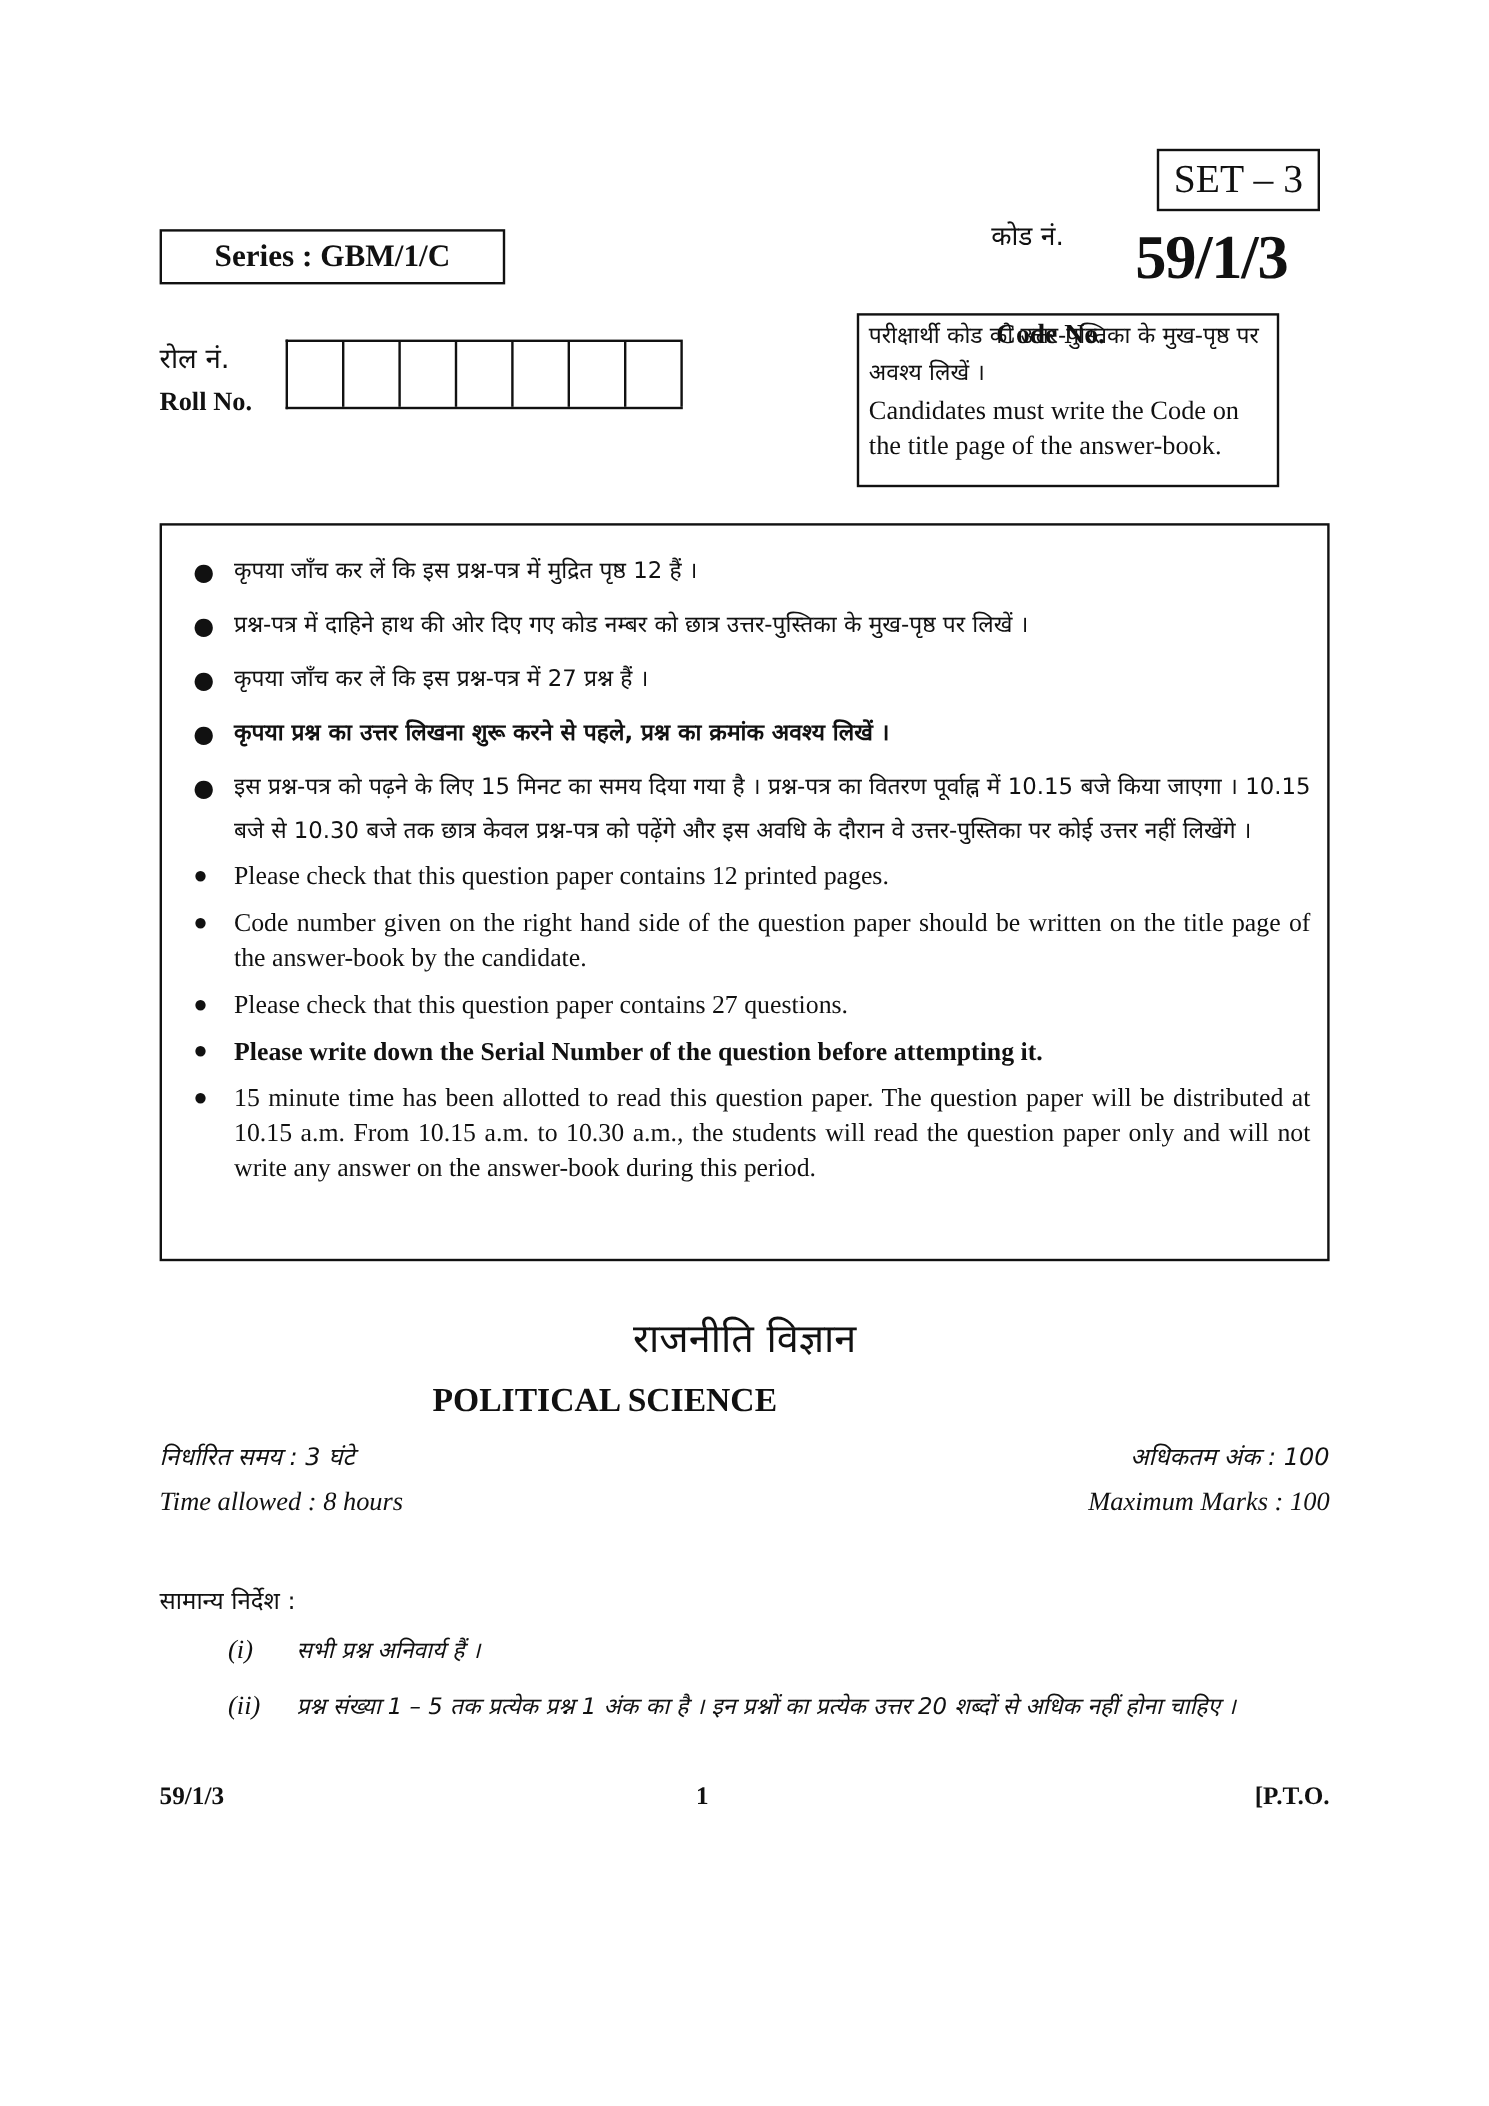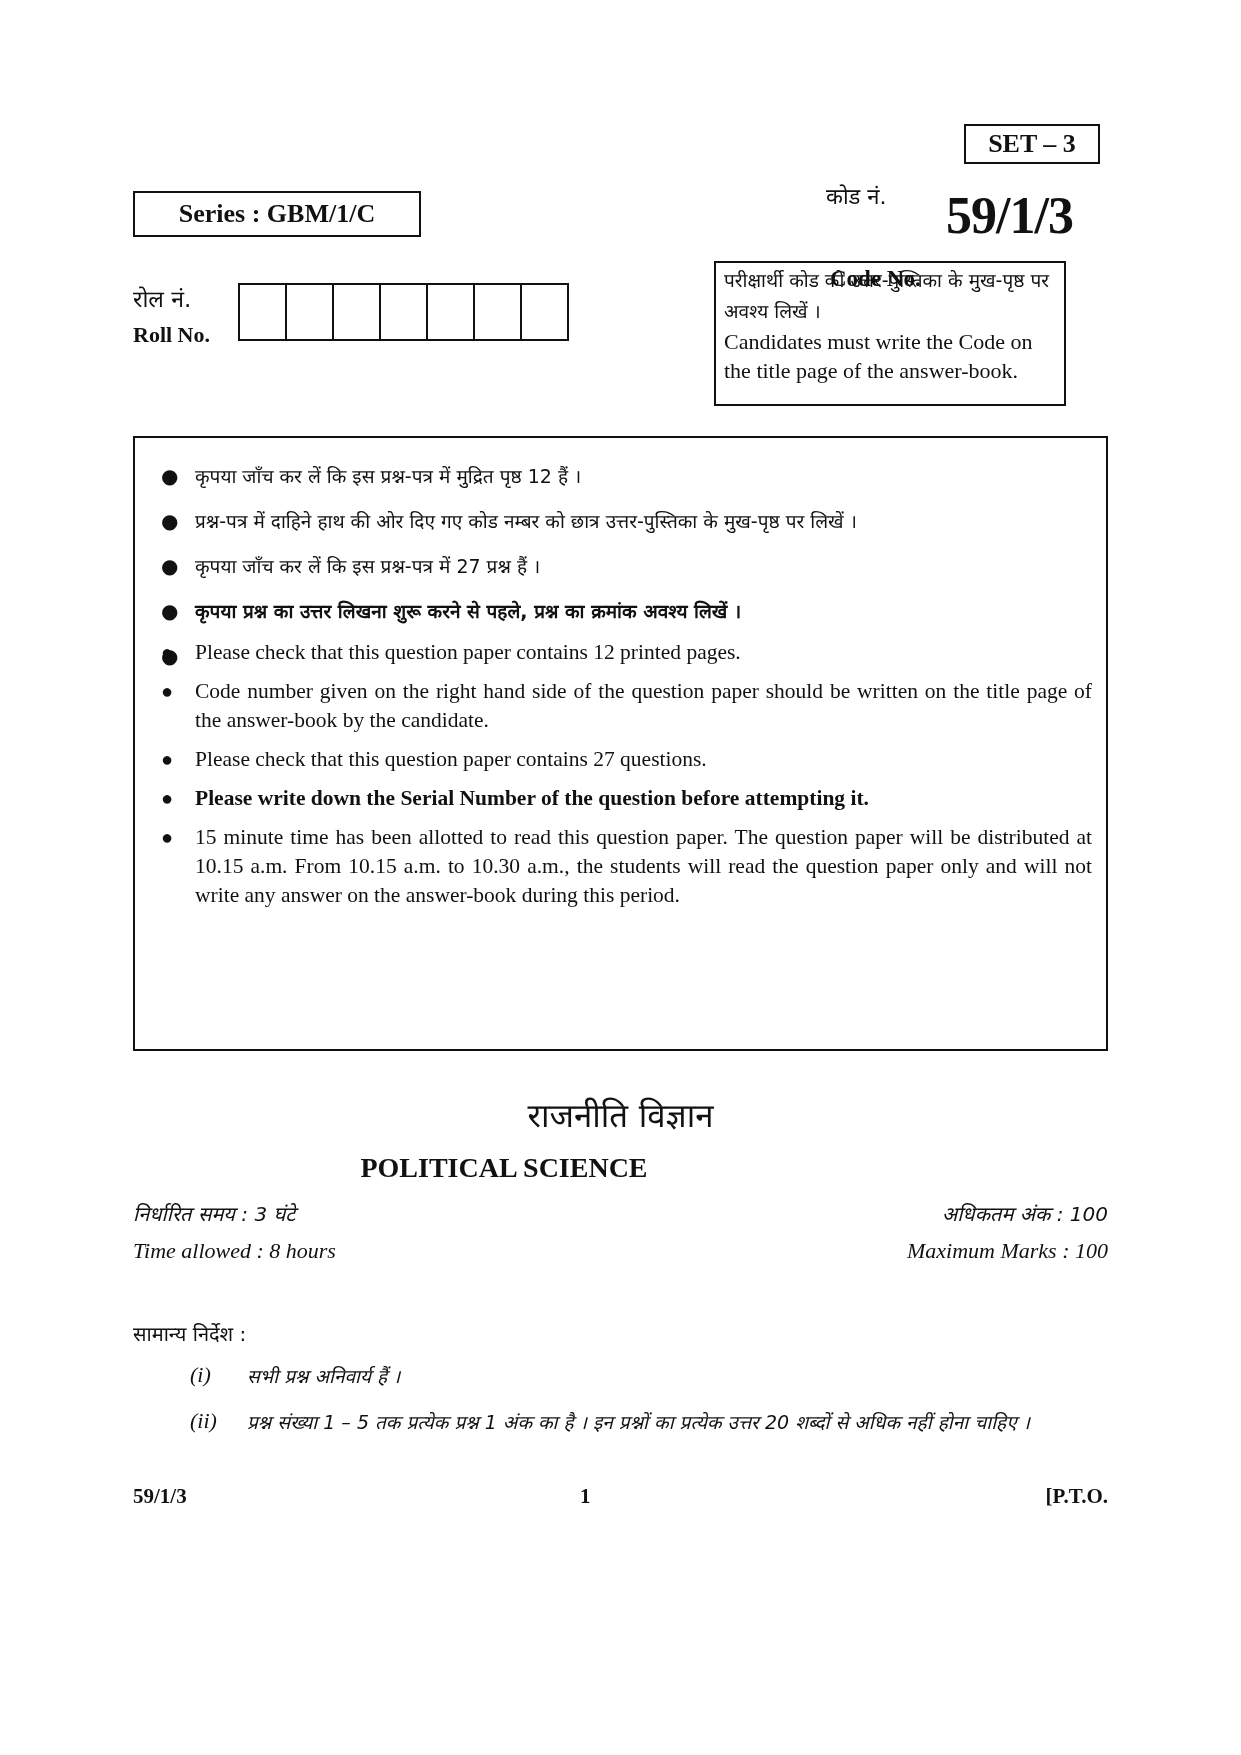--- a/index.html
+++ b/index.html
@@ -5,24 +5,24 @@
     html, body { margin: 0; padding: 0; background: #ffffff; }
     body {
       width: 1241px; height: 1755px; position: relative; overflow: hidden;
       font-family: "Liberation Serif", "DejaVu Serif", serif; color: #111;
     }
     .abs { position: absolute; }
     .bold { font-weight: bold; }
 
     
     .set-box {
-      left: 964px; top: 124px; width: 136px; height: 40px;
+      left: 964px; top: 124px; width: 136px; height: 52px;
       border: 2px solid #111; box-sizing: border-box;
       display: flex; align-items: center; justify-content: center;
-      font-size: 26px; font-weight: bold;
+      font-size: 33px; font-weight: normal;
     }
 
     
     .series-box {
       left: 133px; top: 191px; width: 288px; height: 46px;
       border: 2px solid #111; box-sizing: border-box;
       display: flex; align-items: center; justify-content: center;
       font-size: 26px; font-weight: bold; white-space: nowrap;
     }
 
@@ -123,20 +123,21 @@
     <li class="instr-item instr-hi">
       <span class="bullet">●</span>
       <span>कृपया जाँच कर लें कि इस प्रश्न-पत्र में 27 प्रश्न हैं ।</span>
     </li>
     <li class="instr-item instr-hi bold">
       <span class="bullet">●</span>
       <span>कृपया प्रश्न का उत्तर लिखना शुरू करने से पहले, प्रश्न का क्रमांक अवश्य लिखें ।</span>
     </li>
     <li class="instr-item instr-hi last">
       <span class="bullet">●</span>
+      <span>इस प्रश्न-पत्र को पढ़ने के लिए 15 मिनट का समय दिया गया है । प्रश्न-पत्र का वितरण पूर्वाह्न में 10.15 बजे किया जाएगा । 10.15 बजे से 10.30 बजे तक छात्र केवल प्रश्न-पत्र को पढ़ेंगे और इस अवधि के दौरान वे उत्तर-पुस्तिका पर कोई उत्तर नहीं लिखेंगे ।</span>
     </li>
   </ul>
   <ul class="instr-list">
     <li class="instr-item instr-en">
       <span class="bullet">●</span>
       <span>Please check that this question paper contains 12 printed pages.</span>
     </li>
     <li class="instr-item instr-en">
       <span class="bullet">●</span>
       <span>Code number given on the right hand side of the question paper should be written on the title page of the answer-book by the candidate.</span>

